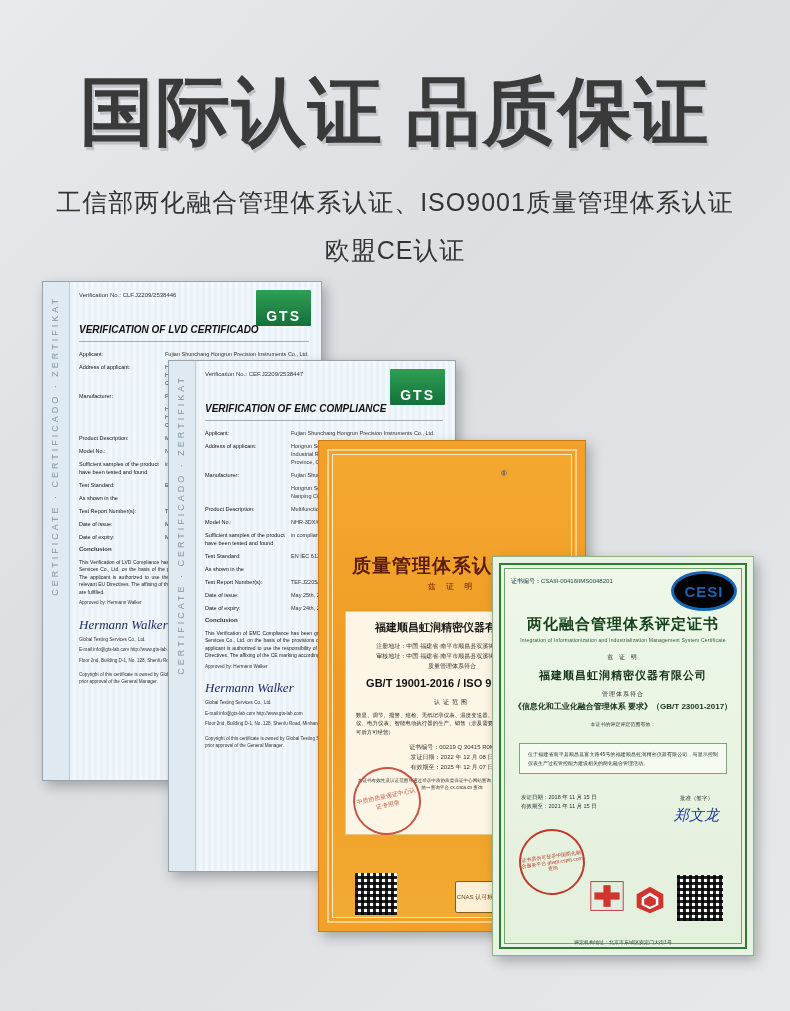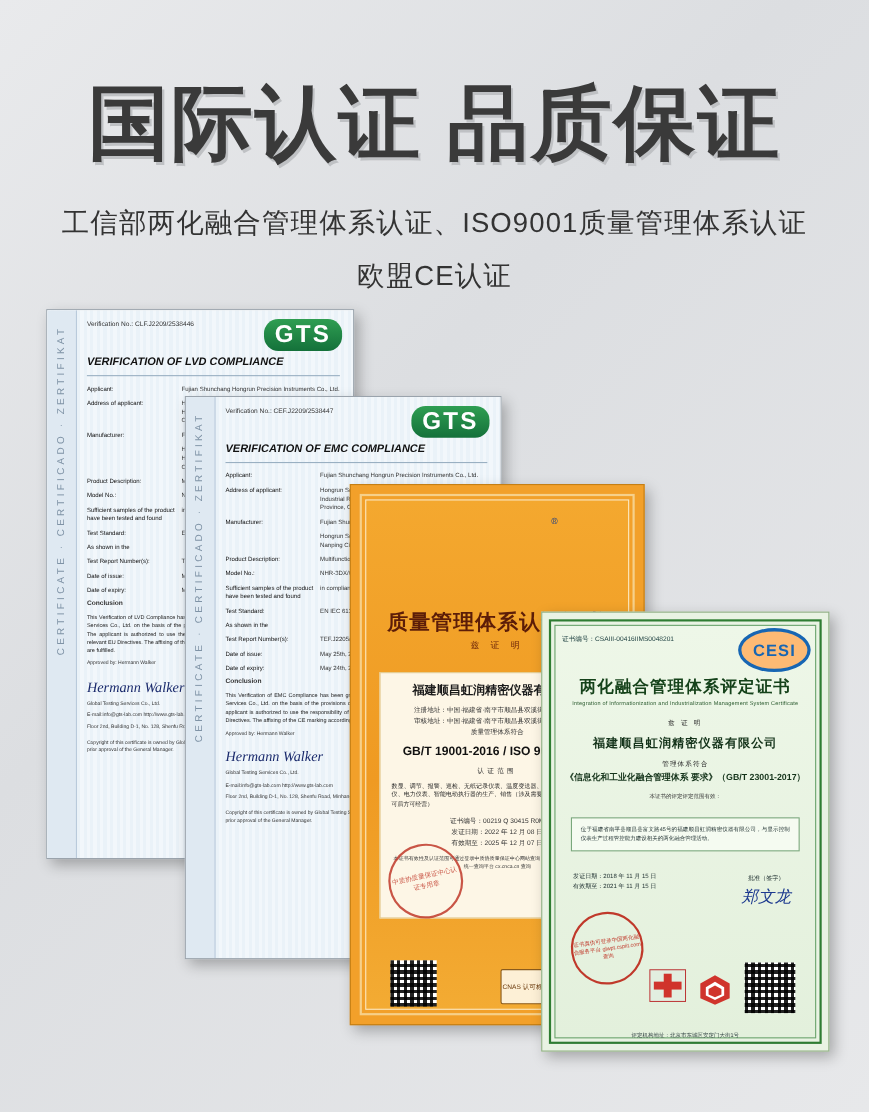--- a/index.html
+++ b/index.html
@@ -36,21 +36,21 @@
   .gts-inner{position:absolute;inset:0;background:
       repeating-linear-gradient(90deg,#f2f7fb 0 3px,#eaf2f8 3px 6px);}
   .gts-side{position:absolute;left:0;top:0;bottom:0;width:26px;background:#dfe9f2;border-right:1px solid #b9cadb;}
   .gts-side span{
     display:block;writing-mode:vertical-rl;transform:rotate(180deg);
     color:#7f93a6;font-size:9px;letter-spacing:3px;margin:14px 0 0 7px;white-space:nowrap;
   }
   .gts-body{position:absolute;left:26px;right:0;top:0;bottom:0;padding:10px 12px 0 10px;}
   .gts-verif{font-size:6px;color:#333;}
   .gts-logo{position:absolute;right:10px;top:8px;background:#1f7a3f;color:#fff;
-    font-size:22px;font-weight:bold;letter-spacing:2px;padding:1px 10px 2px;border-radius:13px;
+    font-size:14px;font-weight:bold;letter-spacing:2px;padding:18px 10px 2px;border-radius:1px;
     background:linear-gradient(180deg,#2f9e52,#14713a);}
   .gts-title{margin-top:26px;font-size:10px;font-style:italic;font-weight:bold;color:#111;}
   .gts-rule{height:1px;background:#9ab0c2;margin:6px 0 8px;}
   .row{display:flex;font-size:5.5px;line-height:8px;color:#222;margin-bottom:5px;}
   .row .k{width:86px;flex:0 0 86px;color:#111;}
   .row .v{flex:1;color:#333;}
   .para{font-size:5px;line-height:7.4px;color:#222;margin-top:7px;text-align:justify;}
   .sig{font-family:"Liberation Serif",serif;font-style:italic;font-size:13px;color:#1a2a6c;margin-top:10px;}
   .small{font-size:4.6px;line-height:6.6px;color:#333;margin-top:4px;}
   .ce-mark{position:absolute;right:14px;bottom:120px;font-size:30px;font-weight:bold;color:#111;letter-spacing:-3px;font-family:"Liberation Serif",serif;}
@@ -82,21 +82,21 @@
       display:flex;align-items:center;justify-content:center;background:#fdf0d6;border-radius:2px;}
 
   
   #cert-cesi{left:492px;top:556px;width:262px;height:400px;background:#e9f3e3;border:1px solid #8fae83;}
   .cesi-b1{position:absolute;inset:6px;border:2px solid #2f7d32;}
   .cesi-b2{position:absolute;inset:11px;border:1px solid #6aa36c;background:linear-gradient(180deg,#eef7e8,#e3f0dc);}
   .cesi-no{position:absolute;left:18px;top:20px;font-size:6px;color:#244;}
   .cesi-logo{position:absolute;right:22px;top:14px;width:60px;height:34px;}
   .cesi-logo .oval{width:60px;height:34px;border:3px solid #1766b3;border-radius:50%;
      color:#1766b3;font-size:15px;font-weight:bold;display:flex;align-items:center;justify-content:center;
-     letter-spacing:1px;background:#fdba74;}
+     letter-spacing:1px;background:#000000;}
   .cesi-title{position:absolute;left:0;right:0;top:58px;text-align:center;font-size:15px;font-weight:bold;color:#15421a;letter-spacing:1px;}
   .cesi-en{position:absolute;left:0;right:0;top:80px;text-align:center;font-size:5px;color:#2a5a2e;letter-spacing:.2px;}
   .cesi-mid{position:absolute;left:20px;right:20px;top:96px;text-align:center;}
   .cesi-lbl{font-size:6px;color:#2c2c2c;letter-spacing:2px;}
   .cesi-company{font-size:11px;font-weight:bold;color:#14331a;margin-top:6px;letter-spacing:1px;}
   .cesi-sys{font-size:6px;color:#2c2c2c;margin-top:7px;letter-spacing:1px;}
   .cesi-std{font-size:8px;font-weight:bold;color:#14331a;margin-top:2px;}
   .cesi-note{font-size:5px;color:#333;margin-top:8px;line-height:8px;}
   .cesi-box{position:absolute;left:26px;right:26px;top:186px;border:1px solid #7aa87c;background:#f5fbf1;padding:6px 8px;
      font-size:5px;line-height:8.5px;color:#233;text-align:justify;}
@@ -122,21 +122,21 @@
   <div class="subline2">欧盟CE认证</div>
 
   <div class="cert" id="cert-lvd">
     <div class="gts-inner"></div>
     <div class="gts-side">
       <span>CERTIFICATE · CERTIFICADO · ZERTIFIKAT</span>
     </div>
     <div class="gts-body">
       <div class="gts-verif">Verification No.:  CLF.J2209/2538446</div>
       <div class="gts-logo"><span>GTS</span></div>
-      <div class="gts-title">VERIFICATION OF LVD COMPLIANCE</div>
+      <div class="gts-title">VERIFICATION OF LVD CERTIFICADO</div>
       <div class="gts-rule"></div>
 
       <div class="row">
           <div class="k">Applicant:</div>
           <div class="v">Fujian Shunchang Hongrun Precision Instruments Co., Ltd.</div>
         </div>
       <div class="row">
           <div class="k">Address of applicant:</div>
           <div class="v">Hongrun Science and Technology Park, Shunchang Hongrun Industrial Road, Shunchang County, Nanping City, Fujian Province, China</div>
         </div>

